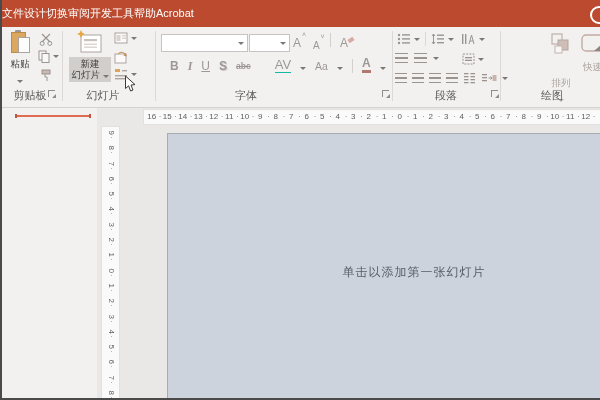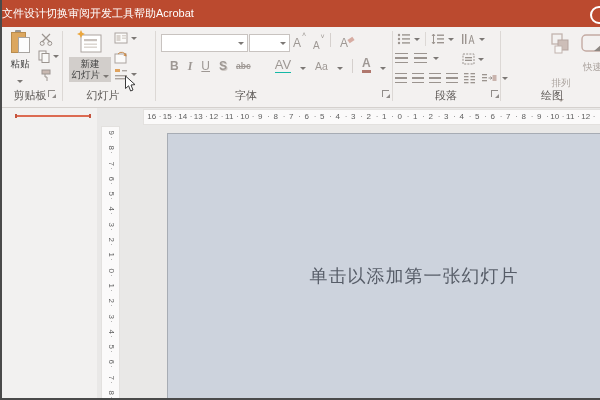--- a/index.html
+++ b/index.html
@@ -51,21 +51,21 @@
   .hnum::after{content:"\00B7";position:absolute;right:-2px;top:0;color:#8a8a8a;}
   #vruler{position:absolute;left:101px;top:126px;width:17px;height:274px;background:#FBFAFA;
           border:1px solid #E3E1DF;display:flex;flex-direction:column;overflow:hidden;}
   .vnum{position:relative;height:15.3px;flex:0 0 15.3px;font-size:8px;color:#5E5E5E;text-align:center;
         line-height:14px;transform:rotate(90deg);}
   .vnum::after{content:"\00B7";color:#8a8a8a;margin-left:1px;}
 
   #canvas{position:absolute;left:167px;top:133px;width:434px;height:268px;background:#CDD3DD;
           border:1px solid #A7ACB4;}
   #canvas-text{position:absolute;left:246px;top:130px;transform:translateX(-50%);
-               font-size:18px;color:#575D68;letter-spacing:1px;white-space:nowrap;}
+               font-size:12px;color:#575D68;letter-spacing:1px;white-space:nowrap;}
 
   
   #win-left{position:absolute;left:0;top:0;width:2px;height:400px;background:#4A4A4A;z-index:50;}
   #win-bottom{position:absolute;left:0;top:398px;width:600px;height:2px;background:#4A4A4A;z-index:50;}
 
   svg{display:block;}
 </style>
 </head>
 <body>
 

